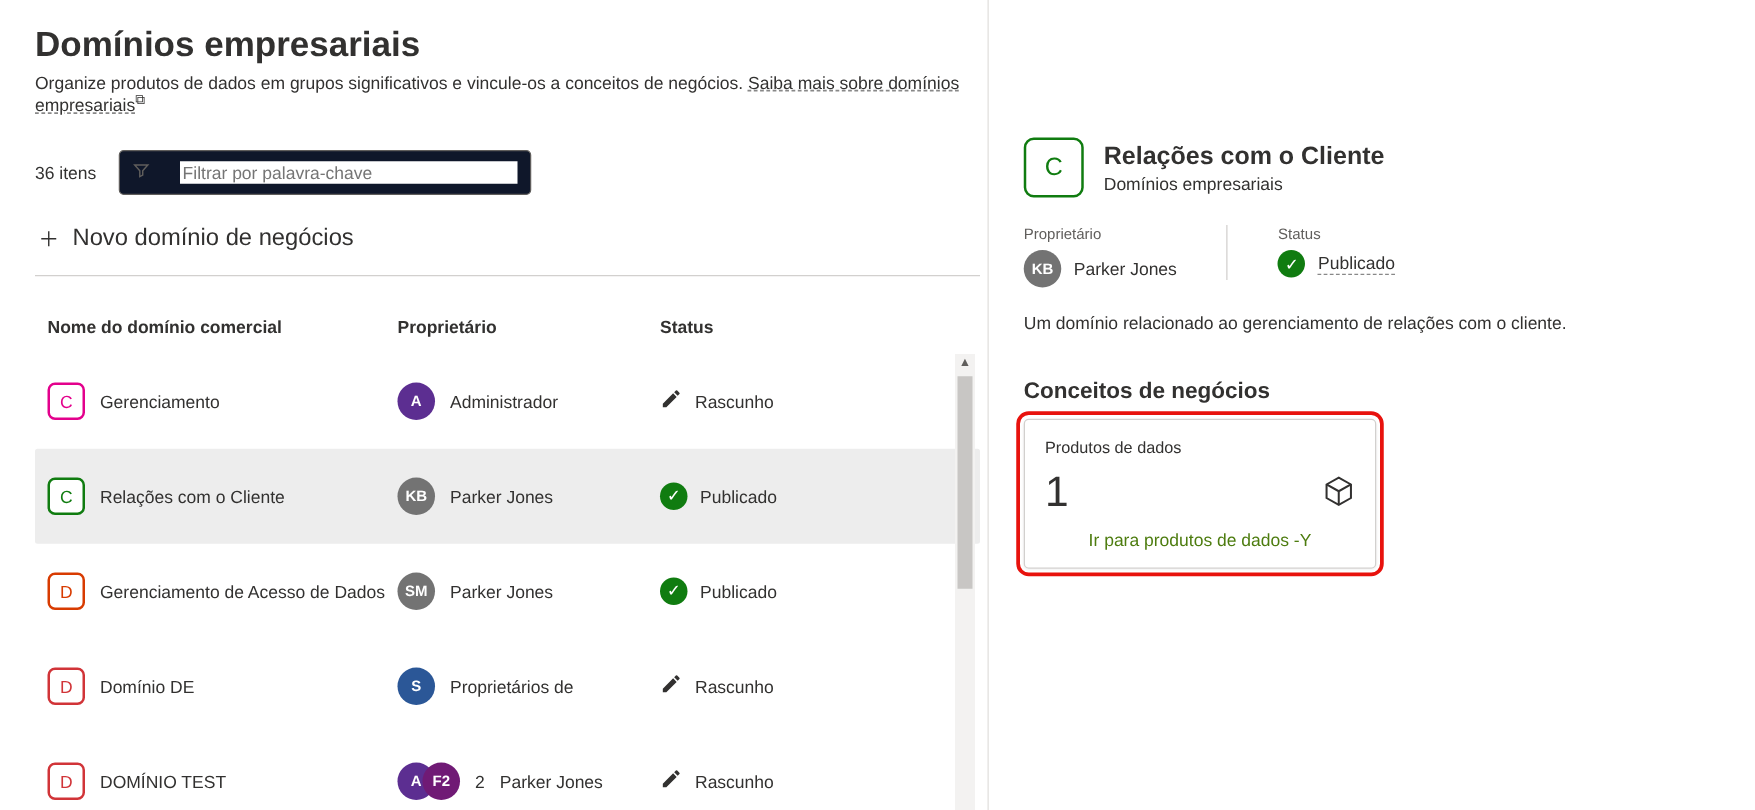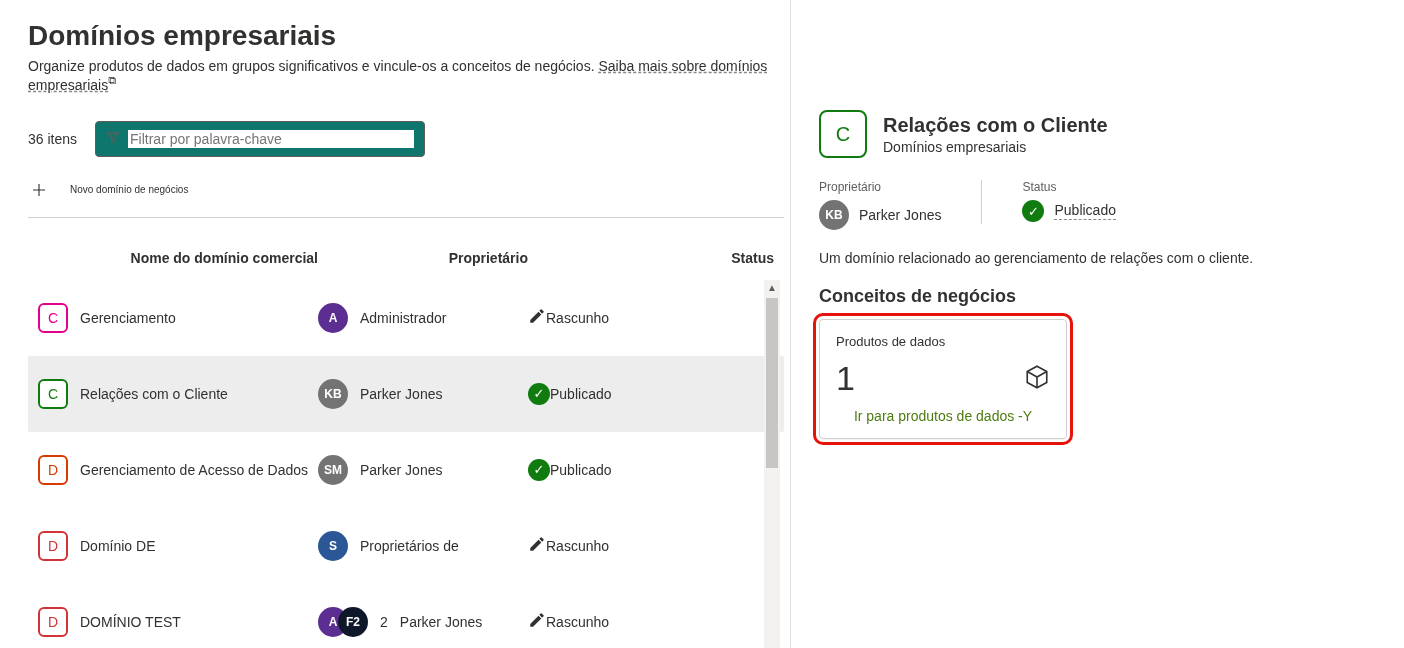--- a/index.html
+++ b/index.html
@@ -40,55 +40,54 @@
   .toolbar-row {
     display: flex;
     align-items: center;
     gap: 18px;
     margin-bottom: 18px;
   }
   .item-count { font-size: 14px; color:#323130; }
   .filter-box {
     display: flex;
     align-items: center;
-    gap: 8px;
+    gap: 24px;
     border: 1px solid #605e5c;
     border-radius: 4px;
     padding: 6px 10px;
     width: 330px;
     height: 36px;
-    background:#0f766e;
+    background:#0f172a;
   }
   .filter-box input {
     border: none;
     outline: none;
     font-size: 14px;
     width: 100%;
   }
   .new-domain {
     display: flex;
     align-items: center;
-    gap: 22px;
-    font-size: 10px;
+    gap: 10px;
+    font-size: 19px;
     padding: 6px 2px 18px 2px;
     cursor: pointer;
   }
   .plus-icon svg { display:block; }
   .divider-line {
     border: none;
     border-top: 1px solid #d2d0ce;
     margin: 0 0 18px 0;
   }
   .table-head, .table-row {
     display: grid;
     grid-template-columns: 280px 210px 1fr;
     align-items: center;
     padding: 0 10px;
     height: 62px;
-    text-align: right;
   }
   .table-head { height: 44px; font-weight: 600; color:#323130; }
   .table-body {
     position: relative;
     max-height: 400px;
     overflow: hidden;
   }
   .table-row { height: 76px; border-radius: 2px; }
   .table-row.selected { background: #ededed; }
   .cell { display:flex; align-items:center; gap: 12px; }
@@ -106,24 +105,24 @@
   .badge-red { border-color:#d13438; color:#d13438; }
   .avatar {
     width: 30px; height: 30px; border-radius:50%;
     color:#fff; font-size:12px; font-weight:600;
     display:flex; align-items:center; justify-content:center;
     flex-shrink: 0;
   }
   .av-purple { background:#5c2e91; }
   .av-grey { background:#737373; }
   .av-blue { background:#2b5797; }
-  .av-red { background:#0f172a; }
+  .av-red { background:#701a75; }
   .avatar-stack { display:flex; }
   .avatar-stack .avatar:not(:first-child){ margin-left:-10px; }
-  .status-cell { display:flex; align-items:center; }
+  .status-cell { display:flex; align-items:center; gap: 10px; }
   .draft-icon { color:#323130; }
   .check-circle {
     width:22px; height:22px; border-radius:50%;
     background:#107c10; color:#fff;
     display:flex; align-items:center; justify-content:center;
     font-size:13px;
   }
   .scrollbar-track {
     position:absolute; right: 4px; top: 0; width: 16px; height: 100%;
     background: #f3f2f1; border-radius: 0;
@@ -153,25 +152,25 @@
   .domain-header {
     display:flex; align-items:center; gap: 16px; margin-bottom: 22px;
   }
   .domain-header .domain-badge { width:48px; height:48px; border-radius:8px; font-size:20px; border-width:2px; }
   .domain-title { font-size:20px; font-weight:600; margin:0 0 2px 0; }
   .domain-sub { font-size:14px; color:#323130; }
   .meta-row { display:flex; gap: 40px; margin-bottom: 20px; align-items:flex-start; }
   .meta-block .meta-label { font-size:12px; color:#605e5c; margin-bottom:6px; }
   .meta-owner { display:flex; align-items:center; gap:10px; }
   .meta-sep { width:1px; height:44px; background:#d2d0ce; }
-  .domain-desc { font-size:14px; margin-bottom: 20px; }
+  .domain-desc { font-size:14px; margin-bottom: 36px; }
   .concepts-heading { font-size:18px; font-weight:600; margin-bottom: 12px; }
   .cards { display:flex; gap: 16px; }
   .card {
-    width: 248px; border:1px solid #d2d0ce; border-radius:4px; padding:14px 16px;
+    width: 282px; border:1px solid #d2d0ce; border-radius:4px; padding:14px 16px;
     box-shadow: 0 1px 2px rgba(0,0,0,0.05);
     display:flex; flex-direction:column; gap:10px;
   }
   .card.highlight { outline:3px solid #e8120d; outline-offset:3px; }
   .card-title { font-size:13px; color:#323130; }
   .card-value-row { display:flex; align-items:center; justify-content:space-between; }
   .card-value { font-size:34px; font-weight:400; }
   .card-link { font-size:14px; color:#4d7c0f; cursor:pointer;text-align:center; }
   .card-icon { color:#323130; }
   .underline-dash { border-bottom: 1px dashed #888; padding-bottom:1px; }

